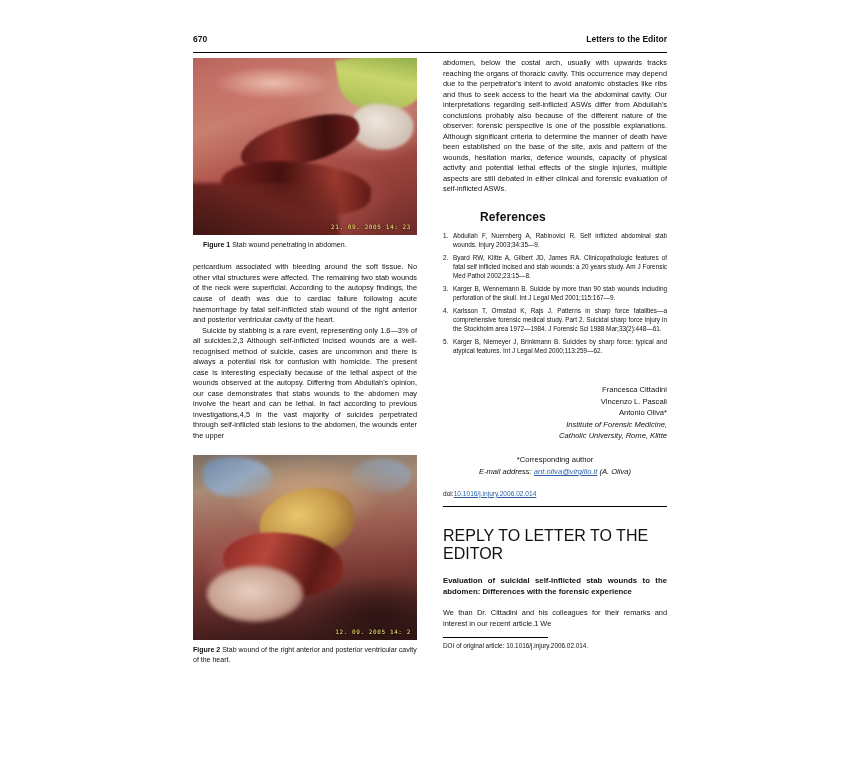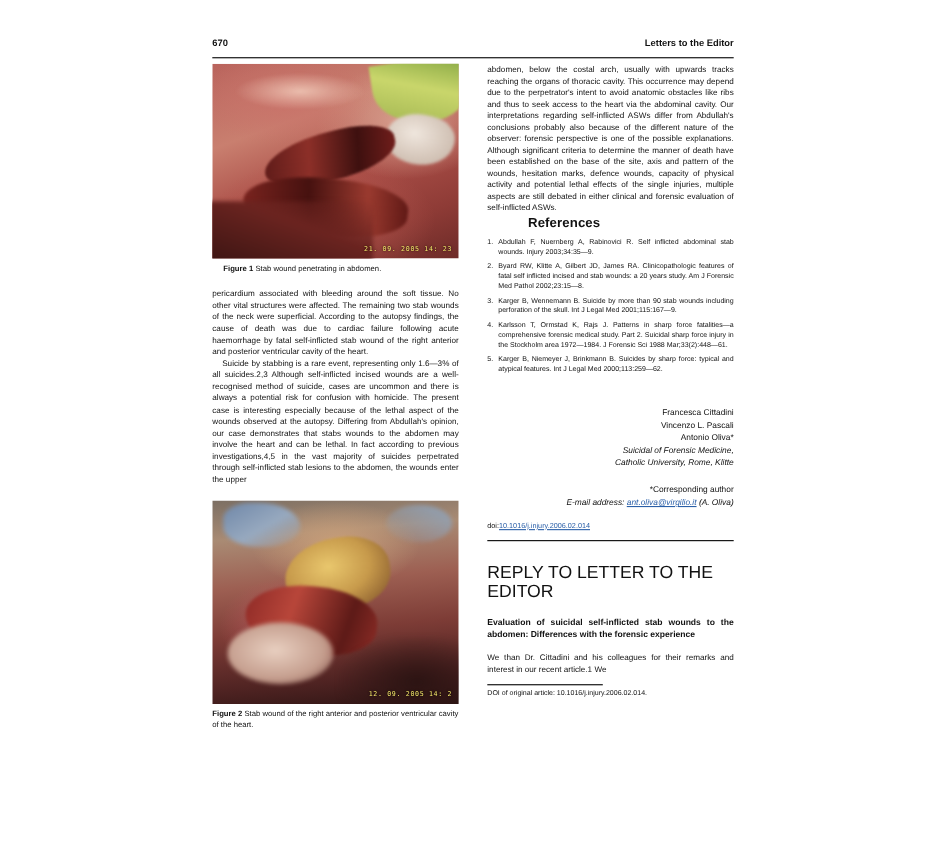--- a/index.html
+++ b/index.html
@@ -91,21 +91,21 @@
     margin-top: 5px;
     text-align: left;
   }
   .figcap .lbl { font-weight: bold; }
   .fig1cap { padding-left: 10px; }
 
   
   h2.sect {
     font-size: 12px;
     font-weight: bold;
-    margin: 0 0 7px 0;
+    margin: 15px 0 7px 0;
     letter-spacing: .1px;
     padding-left: 37px;
   }
   ol.refs {
     margin: 0;
     padding: 0;
     list-style: none;
     counter-reset: r;
   }
   ol.refs li {
@@ -124,21 +124,21 @@
 
   
   .sig {
     text-align: right;
     font-size: 7.6px;
     line-height: 1.5;
     margin-top: 29px;
   }
   .sig .it { font-style: italic; }
   .corresp {
-    text-align: right;
+    text-align: center;
     font-size: 7.6px;
     line-height: 1.55;
     margin-top: 13px;
     font-style: italic;
   }
   .corresp .star { font-style: normal; }
   a.mail {
     color: #2a5fa8;
     text-decoration: underline;
   }
@@ -397,21 +397,21 @@
           <li>
             <span class="num">5.</span>
             <span>Karger B, Niemeyer J, Brinkmann B. Suicides by sharp force: typical and atypical features. Int J Legal Med 2000;113:259—62.</span>
           </li>
         </ol>
 
         <div class="sig">
           <div>Francesca Cittadini</div>
           <div>Vincenzo L. Pascali</div>
           <div>Antonio Oliva*</div>
-          <div class="it">Suicidal of Forensic Medicine,</div>
+          <div class="it">Institute of Forensic Medicine,</div>
           <div class="it">Catholic University, Rome, Klitte</div>
         </div>
 
         <div class="corresp">
           <div class="star">*Corresponding author</div>
           <div>
             <span>E-mail address:</span>
             <a class="mail" href="#">ant.oliva@virgilio.it</a>
             <span>(A. Oliva)</span>
           </div>

